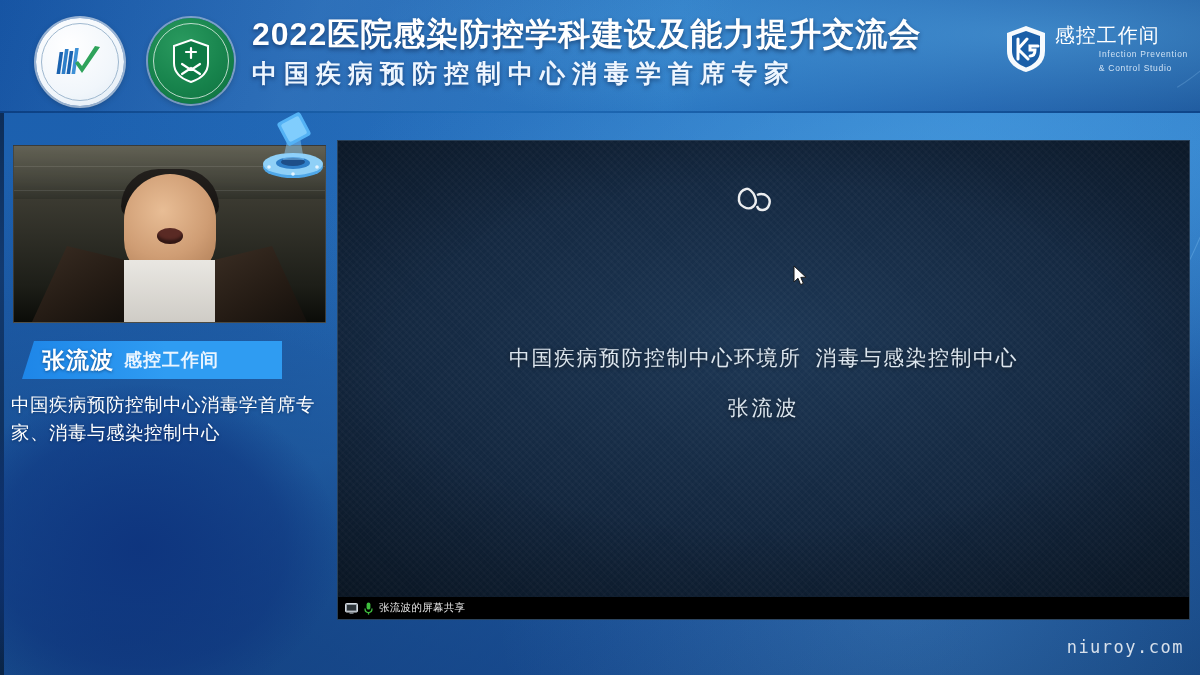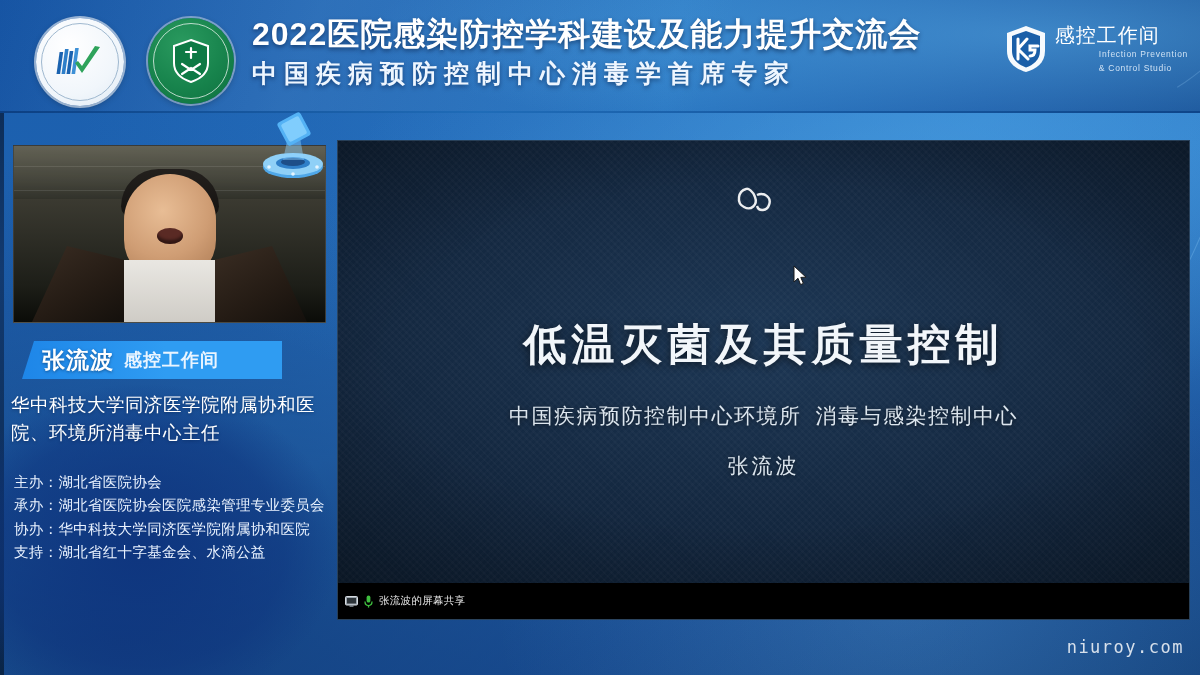--- a/index.html
+++ b/index.html
@@ -229,21 +229,21 @@
     text-shadow:0 1px 5px rgba(0,0,0,.55);
   }
 
   
   .annot { position:absolute; left:394px; top:40px; width:46px; height:40px; pointer-events:none; }
   
   .cursor { position:absolute; left:455px; top:124px; width:15px; height:21px; }
 
   
   .sharebar {
-    position:absolute; left:0; bottom:0; width:853px; height:36px;
+    position:absolute; left:0; bottom:0; width:853px; height:22px;
     background:#000000;
     display:flex; align-items:center; gap:6px; padding-left:7px;
   }
   .sharebar .lbl { font-size:10.5px; color:#e8e8e8; letter-spacing:.3px; }
 
   .watermark {
     position:absolute; right:16px; bottom:18px;
     font-family:"DejaVu Sans Mono","Liberation Mono",monospace;
     font-size:17px; font-weight:normal; color:rgba(255,255,255,.82);
     letter-spacing:1.5px;
@@ -336,36 +336,29 @@
       <ellipse cx="38" cy="53" rx="17" ry="6" fill="#2f7fc8"></ellipse>
       <ellipse cx="38" cy="52" rx="12" ry="4" fill="#1d4e88"></ellipse>
       <path d="M28 50 L34 22 L44 22 L49 50 Z" fill="#8ed3ff" opacity=".45"></path>
       <rect x="26" y="6" width="26" height="26" rx="3" fill="#54b2f5" transform="rotate(-28 39 19)"></rect>
       <rect x="29" y="9" width="20" height="20" rx="2.5" fill="#8fd6ff" transform="rotate(-28 39 19)" opacity=".75"></rect>
       <circle cx="14" cy="57" r="1.8" fill="#e6f5ff"></circle>
       <circle cx="62" cy="57" r="1.8" fill="#e6f5ff"></circle>
       <circle cx="38" cy="64" r="1.8" fill="#e6f5ff"></circle>
     </svg>
 
-    <div class="bio">华中科技大学同济医学院附属协和医院、环境所消毒中心主任</div>
-
-    <div class="orgs">
-      <div>主办：湖北省医院协会</div>
-      <div>承办：湖北省医院协会医院感染管理专业委员会</div>
-      <div>协办：华中科技大学同济医学院附属协和医院</div>
-      <div>支持：湖北省红十字基金会、水滴公益</div>
-    </div>
+    <div class="bio">中国疾病预防控制中心消毒学首席专家、消毒与感染控制中心</div>
+
   </div>
 
   <div id="slide">
     <div class="tex"></div>
     <div class="vig"></div>
 
     <div class="slide-content">
-      <div class="slide-title">低温灭菌及其质量控制</div>
       <div class="slide-org">中国疾病预防控制中心环境所 消毒与感染控制中心</div>
       <div class="slide-author">张流波</div>
     </div>
 
     <svg class="annot" viewBox="0 0 46 40">
       <path d="M14 8 C6 10 4 22 12 26 C19 30 26 24 23 16 C21 10 16 7 14 8 Z" fill="none" stroke="#ffffff" stroke-width="2.4" opacity=".92"></path>
       <path d="M25 14 C32 11 40 16 37 24 C35 30 27 31 25 25" fill="none" stroke="#ffffff" stroke-width="2.4" opacity=".92"></path>
     </svg>
 
     <svg class="cursor" viewBox="0 0 15 21">

